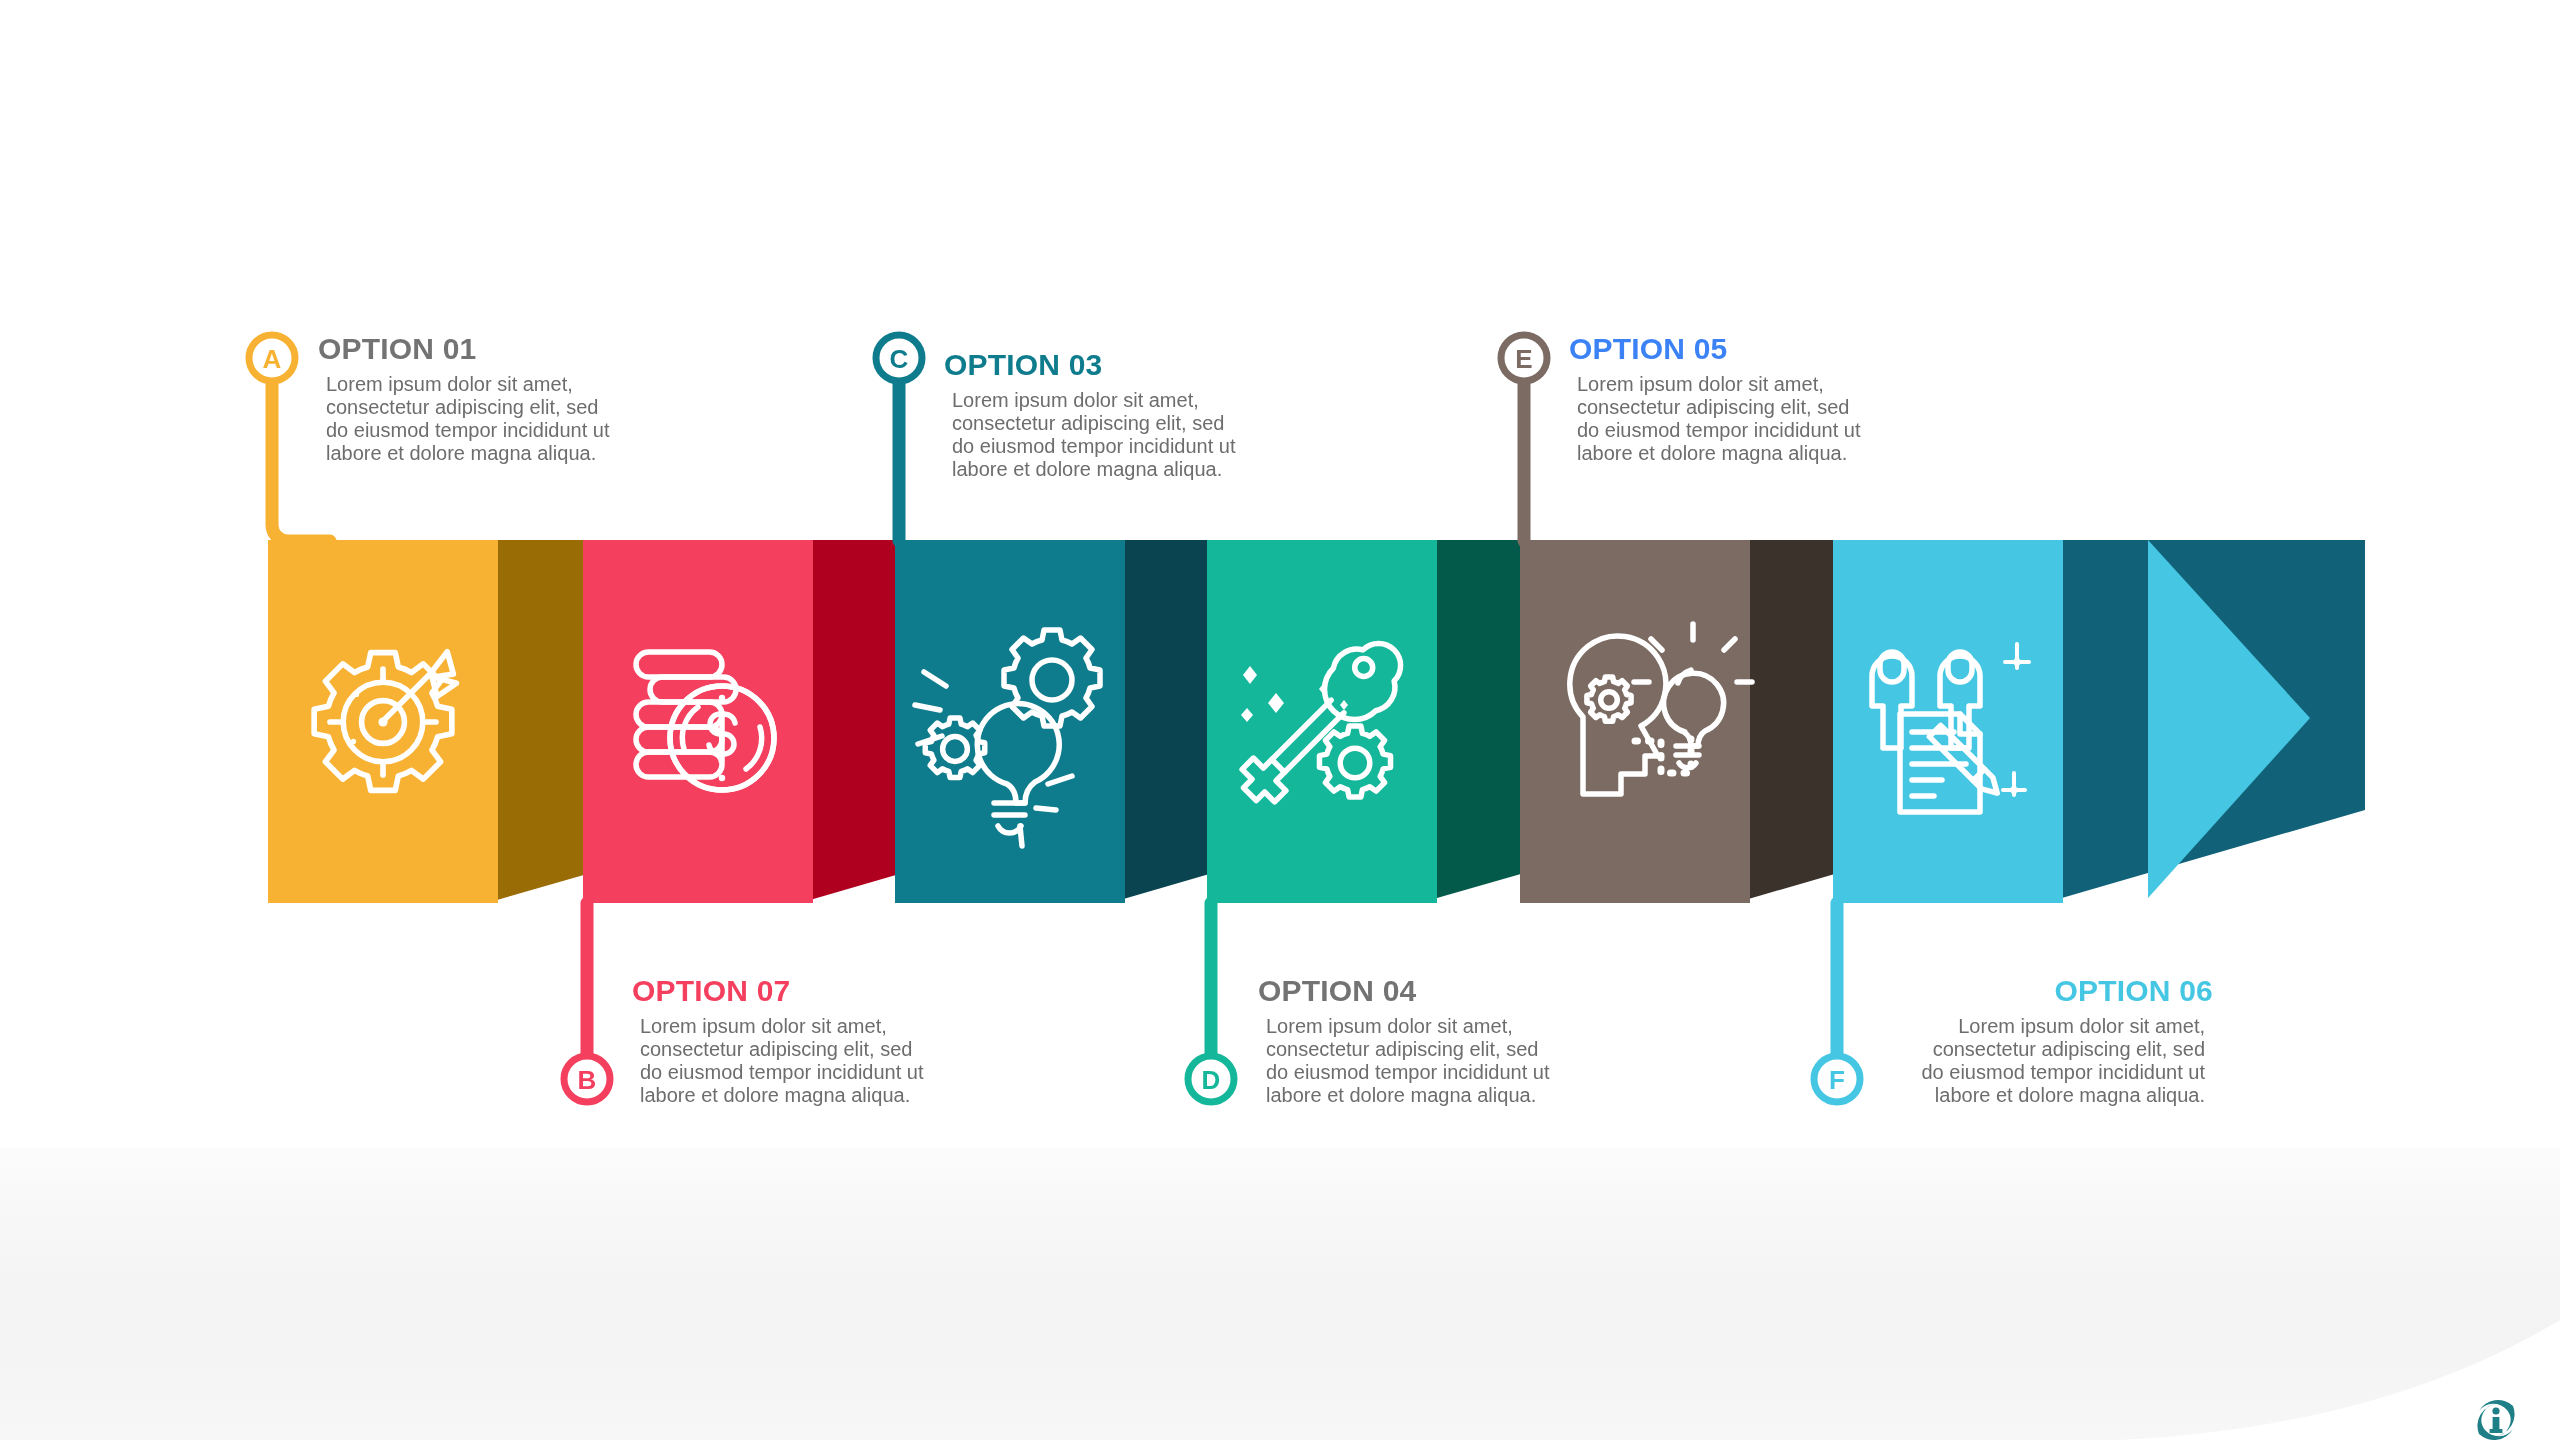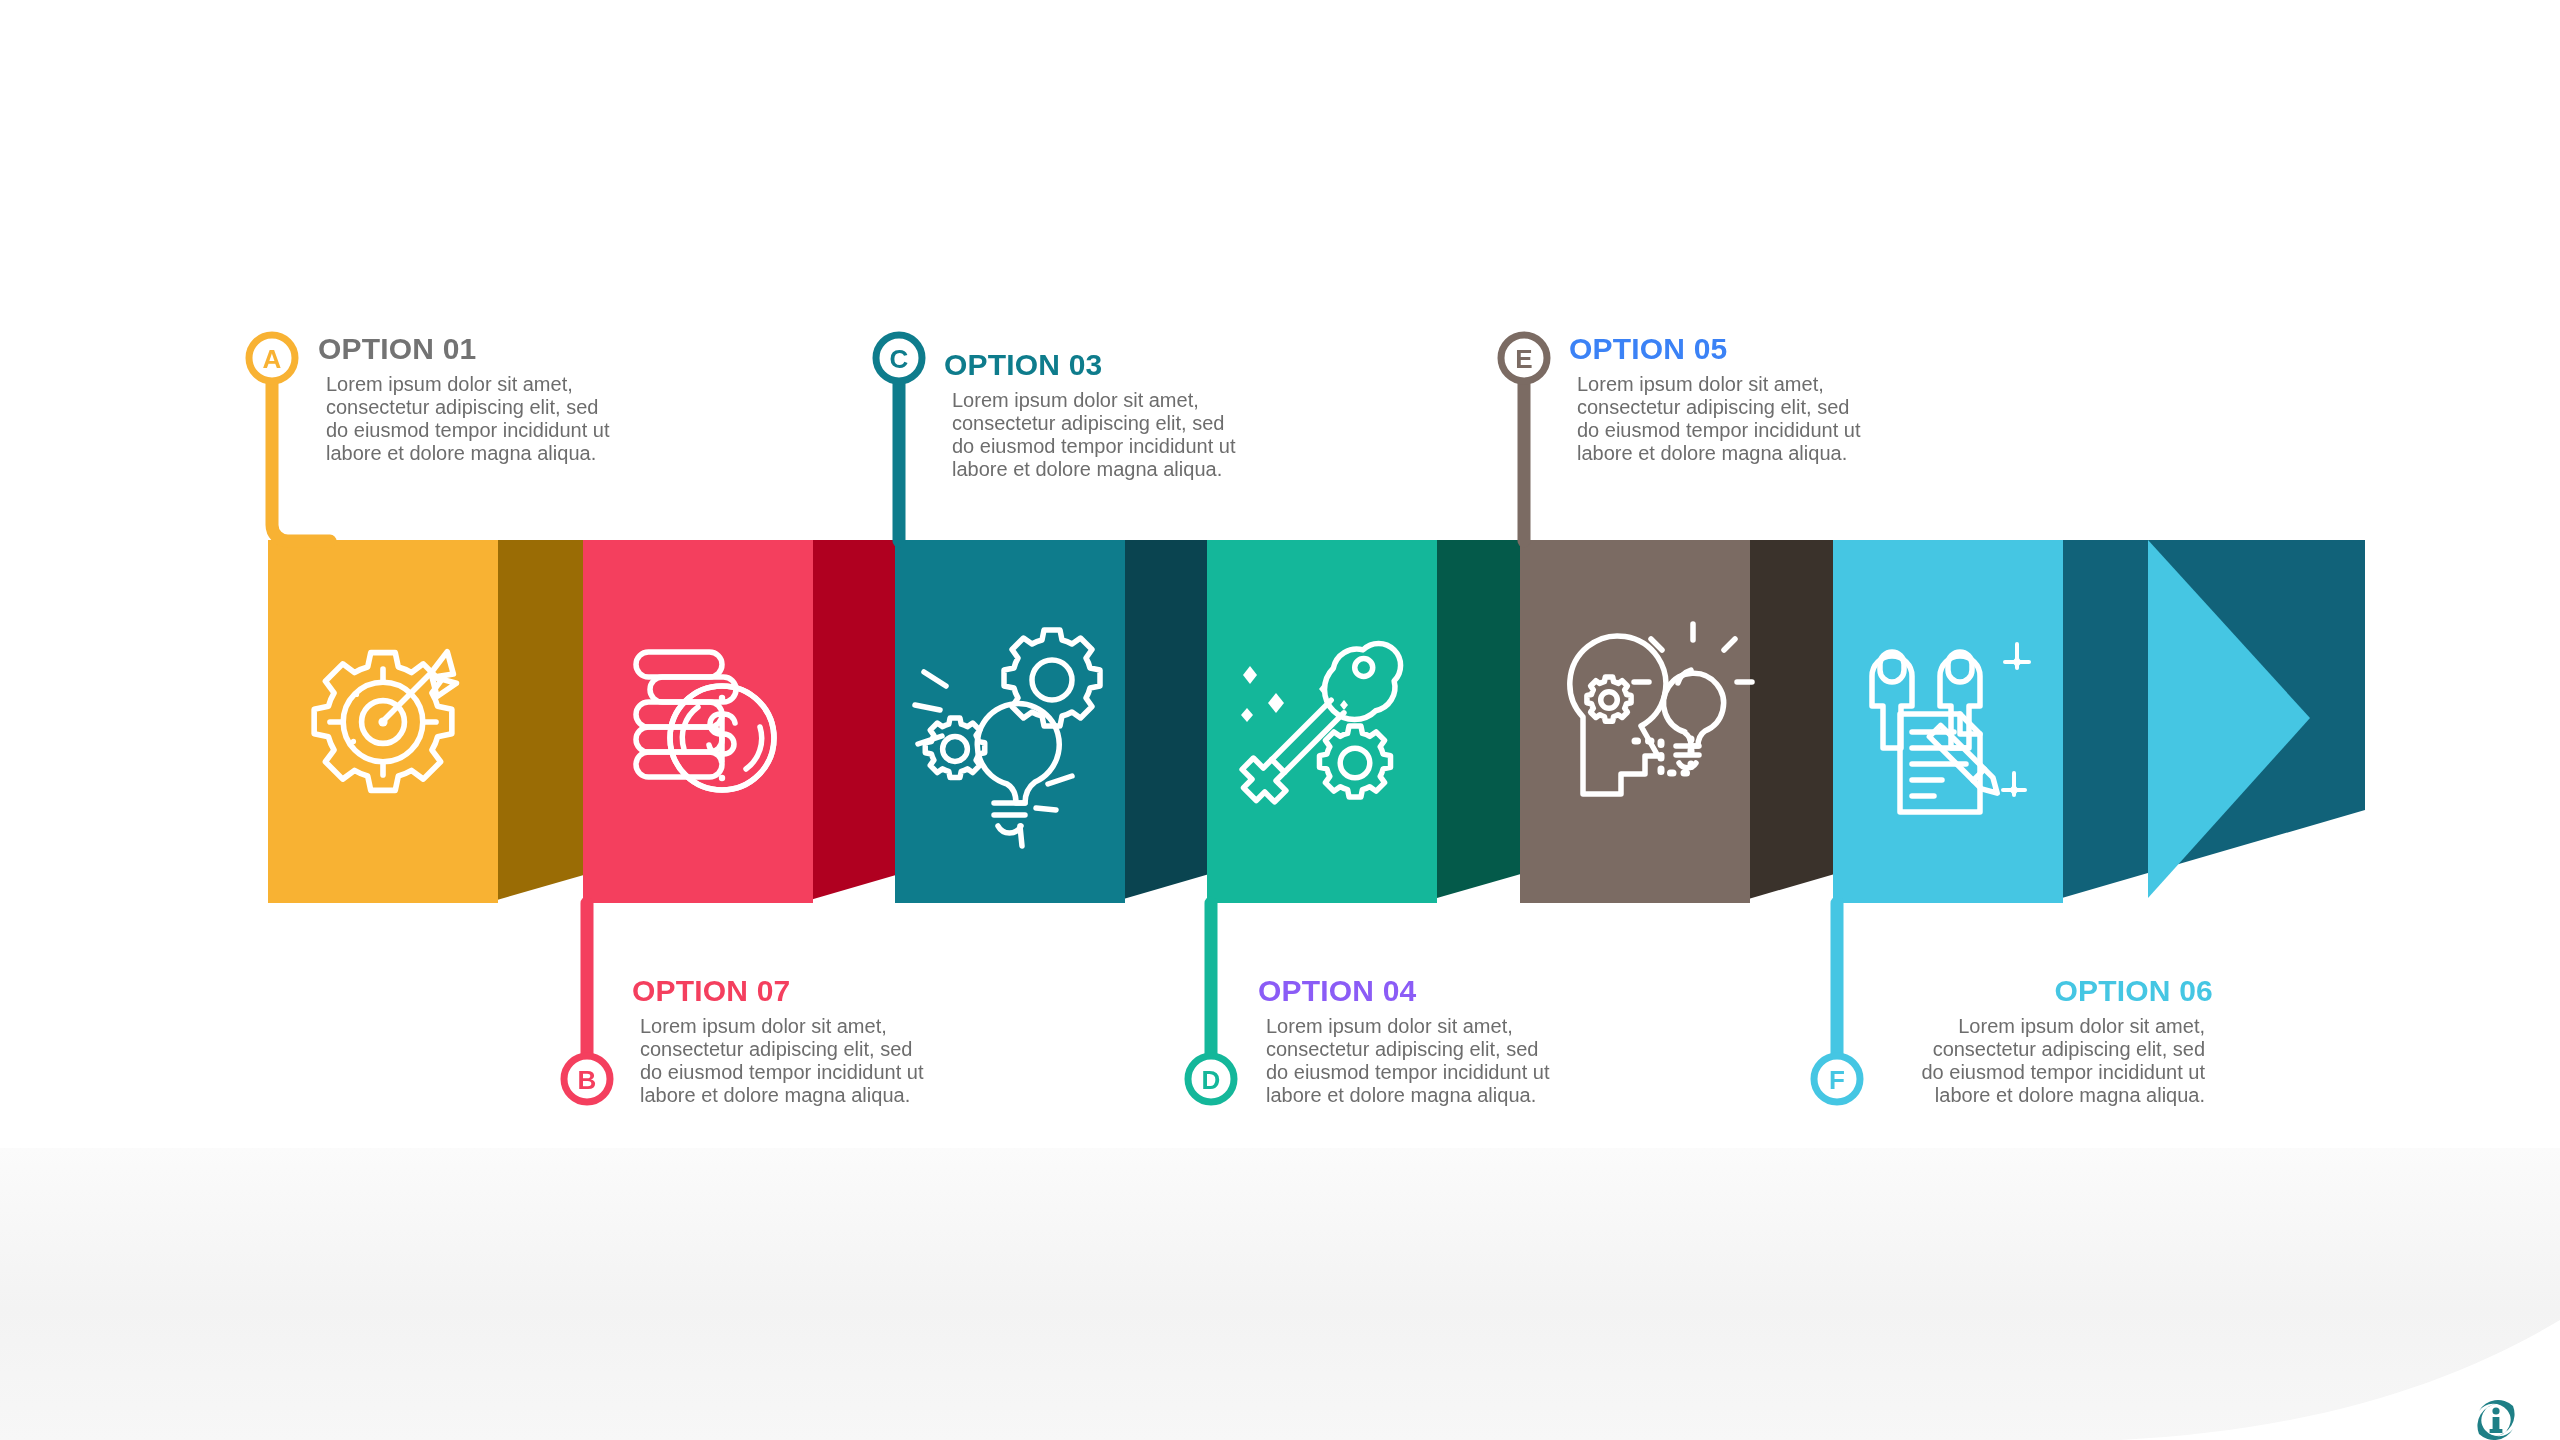--- a/index.html
+++ b/index.html
@@ -282,21 +282,21 @@
       <h2 class="opt-title" style="color: rgb(244, 63, 94);">OPTION 07</h2>
       <p class="opt-body" style="color: rgb(109, 109, 109);">
         <span>Lorem ipsum dolor sit amet,</span><br>
         <span>consectetur adipiscing elit, sed</span><br>
         <span>do eiusmod tempor incididunt ut</span><br>
         <span>labore et dolore magna aliqua.</span>
       </p>
     </div>
 
     <div class="textblock tb-bottom" style="left:1258px;">
-      <h2 class="opt-title" style="color: #8b5cf6;">OPTION 04</h2>
+      <h2 class="opt-title" style="color: #737373;">OPTION 04</h2>
       <p class="opt-body" style="color: rgb(109, 109, 109);">
         <span>Lorem ipsum dolor sit amet,</span><br>
         <span>consectetur adipiscing elit, sed</span><br>
         <span>do eiusmod tempor incididunt ut</span><br>
         <span>labore et dolore magna aliqua.</span>
       </p>
     </div>
 
     <div class="textblock tb-bottom" style="left:1883px;text-align:right;">
       <h2 class="opt-title" style="color: rgb(69, 198, 227);">OPTION 06</h2>

